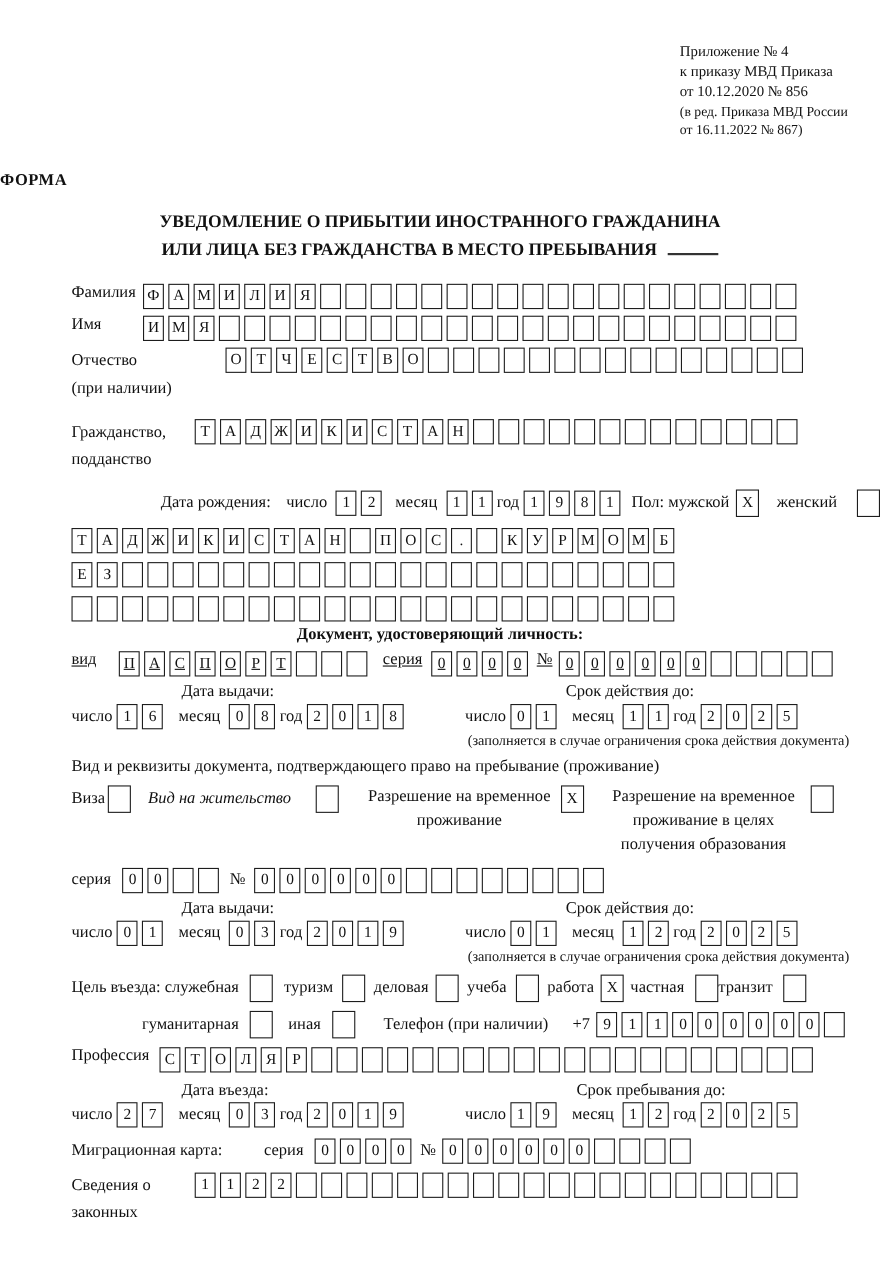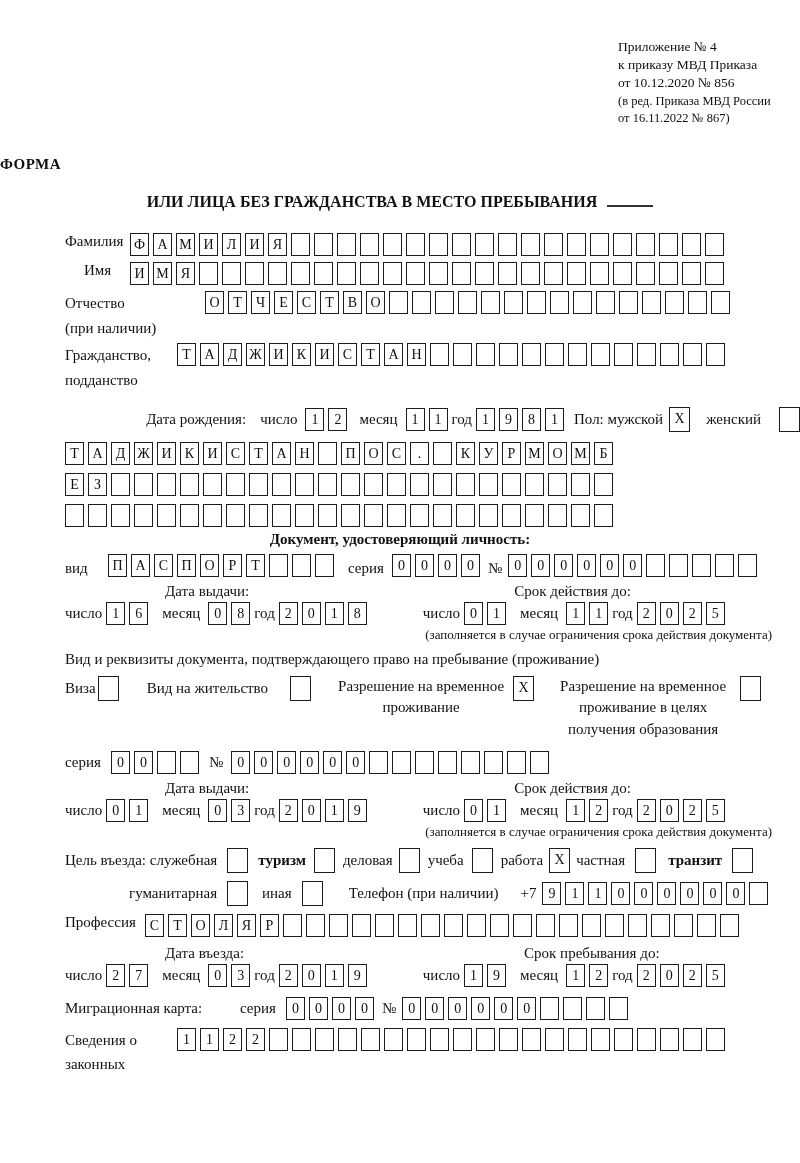--- a/index.html
+++ b/index.html
@@ -44,20 +44,21 @@
     <div>к приказу МВД Приказа</div>
     <div>от 10.12.2020 № 856</div>
   </div>
   <div class="appendix-small">
     <div>(в ред. Приказа МВД России</div>
     <div>от 16.11.2022 № 867)</div>
   </div>
   <div class="forma">ФОРМА</div>
 
   <div class="title">
+    <div>УВЕДОМЛЕНИЕ О ПРИБЫТИИ ИНОСТРАННОГО ГРАЖДАНИНА</div>
     <div><span>ИЛИ ЛИЦА БЕЗ ГРАЖДАНСТВА В МЕСТО ПРЕБЫВАНИЯ</span><span class="blank-line"></span></div>
   </div>
 
 
   <div class="row mt18">
     <div class="lbl" style="width:65px;">Фамилия</div>
     <div class="boxes">
         <span class="cell">Ф</span>
         <span class="cell">А</span>
         <span class="cell">М</span>
@@ -81,21 +82,21 @@
         <span class="cell"></span>
         <span class="cell"></span>
         <span class="cell"></span>
         <span class="cell"></span>
         <span class="cell"></span>
         <span class="cell"></span>
       </div>
   </div>
 
   <div class="row mt6">
-    <div class="lbl" style="width:65px;text-align:center;">Имя</div>
+    <div class="lbl" style="width:65px;">Имя</div>
     <div class="boxes">
         <span class="cell">И</span>
         <span class="cell">М</span>
         <span class="cell">Я</span>
         <span class="cell"></span>
         <span class="cell"></span>
         <span class="cell"></span>
         <span class="cell"></span>
         <span class="cell"></span>
         <span class="cell"></span>
@@ -144,21 +145,21 @@
         <span class="cell"></span>
         <span class="cell"></span>
         <span class="cell"></span>
         <span class="cell"></span>
         <span class="cell"></span>
         <span class="cell"></span>
         <span class="cell"></span>
       </div>
   </div>
 
-  <div class="row" style="margin-top:2px;">
+  <div class="row" style="margin-top:15px;">
     <div class="lblcol" style="width:112px;line-height:25px;">
       <div>Гражданство,</div>
       <div>подданство</div>
     </div>
     <div class="boxes">
         <span class="cell">Т</span>
         <span class="cell">А</span>
         <span class="cell">Д</span>
         <span class="cell">Ж</span>
         <span class="cell">И</span>
@@ -287,21 +288,21 @@
           <span class="cell"></span>
           <span class="cell"></span>
           <span class="cell"></span>
           <span class="cell"></span>
         </div>
     </div>
   </div>
 
   <div style="text-align:center;font-weight:bold;margin-top:4px;">Документ, удостоверяющий личность:</div>
 
-  <div class="row mt6" style="align-items:flex-end;">
+  <div class="row mt6" style="align-items:flex-start;text-decoration:underline;">
     <span class="lbl" style="width:43px;">вид</span>
     <span class="boxes">
         <span class="cell">П</span>
         <span class="cell">А</span>
         <span class="cell">С</span>
         <span class="cell">П</span>
         <span class="cell">О</span>
         <span class="cell">Р</span>
         <span class="cell">Т</span>
         <span class="cell"></span>
@@ -371,21 +372,21 @@
         <span class="cell">5</span>
       </span>
   </div>
   <div class="note">(заполняется в случае ограничения срока действия документа)</div>
 
   <div class="row mt8">Вид и реквизиты документа, подтверждающего право на пребывание (проживание)</div>
 
   <div class="row mt8">
     <span class="lbl" style="margin-top:4px;">Виза</span>
     <span class="cbox" style="margin-left:2px;"></span>
-    <span class="lbl" style="margin-left:28px;margin-top:4px;">Вид на жительство</span>
+    <span class="lbl" style="margin-left:16px;margin-top:4px;font-style:italic;">Вид на жительство</span>
     <span class="cbox" style="margin-left:22px;"></span>
     <span class="centerlbl" style="margin-left:22px;width:176px;">
       <span>Разрешение на временное</span><br><span>проживание</span>
     </span>
     <span class="cbox" style="margin-left:4px;">X</span>
     <span class="centerlbl" style="margin-left:20px;width:178px;">
       <span>Разрешение на временное</span><br><span>проживание в целях</span><br><span>получения образования</span>
     </span>
     <span class="cbox" style="margin-left:8px;"></span>
   </div>
@@ -455,31 +456,31 @@
         <span class="cell">0</span>
         <span class="cell">2</span>
         <span class="cell">5</span>
       </span>
   </div>
   <div class="note">(заполняется в случае ограничения срока действия документа)</div>
 
   <div class="row mt8" style="align-items:center;">
     <span class="lbl">Цель въезда: служебная</span>
     <span class="cbox" style="margin-left:10px;"></span>
-    <span class="lbl" style="margin-left:10px;font-weight:bold;">туризм</span>
+    <span class="lbl" style="margin-left:10px;">туризм</span>
     <span class="cbox" style="margin-left:8px;"></span>
     <span class="lbl" style="margin-left:8px;">деловая</span>
     <span class="cbox" style="margin-left:6px;"></span>
     <span class="lbl" style="margin-left:8px;">учеба</span>
     <span class="cbox" style="margin-left:8px;"></span>
     <span class="lbl" style="margin-left:8px;">работа</span>
     <span class="cbox" style="margin-left:6px;">X</span>
     <span class="lbl" style="margin-left:6px;">частная</span>
     <span class="cbox" style="margin-left:10px;"></span>
-    <span class="lbl" style="margin-left:12px;font-weight:bold;">транзит</span>
+    <span class="lbl" style="">транзит</span>
     <span class="cbox" style="margin-left:10px;"></span>
   </div>
 
   <div class="row mt8" style="align-items:center;">
     <span class="lbl" style="margin-left:64px;">гуманитарная</span>
     <span class="cbox" style="margin-left:10px;"></span>
     <span class="lbl" style="margin-left:14px;">иная</span>
     <span class="cbox" style="margin-left:10px;"></span>
     <span class="lbl" style="margin-left:26px;">Телефон (при наличии)</span>
     <span class="lbl" style="margin-left:22px;margin-right:6px;">+7</span>

